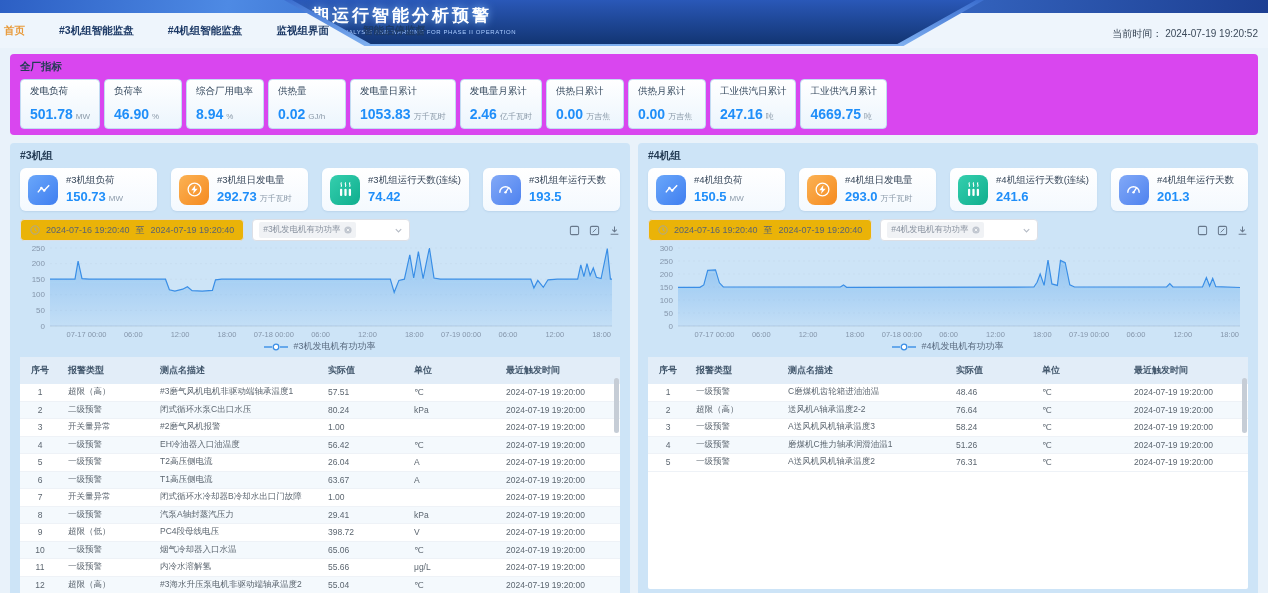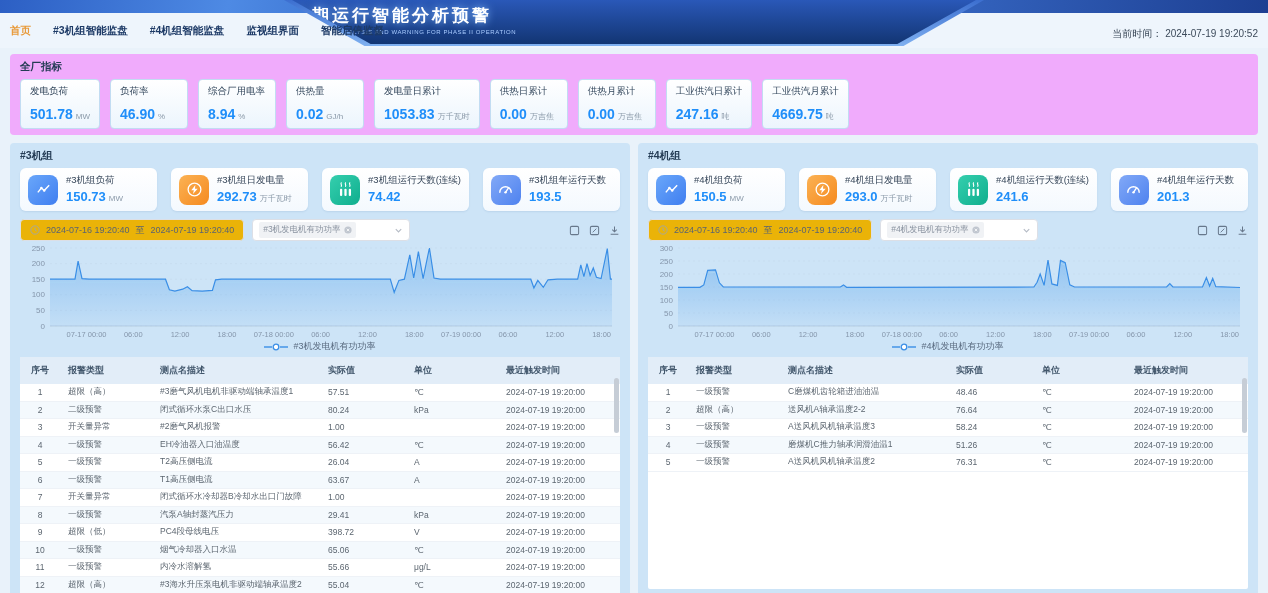--- a/index.html
+++ b/index.html
@@ -10,28 +10,28 @@
   .header{position:relative;height:48px;background:#eef5fc}
   .strip{position:absolute;top:0;left:0;right:0;height:13px;
     background:linear-gradient(100deg,#2c5fc4 0%,#4e8ae4 18%,#2456b8 42%,#4077d6 62%,#1d3f92 100%)}
   .banner-glow{position:absolute;left:50%;top:0;transform:translateX(-50%);width:700px;height:46px;
     background:linear-gradient(180deg,#3c6fd0,#7fb0f0);clip-path:polygon(0 0,100% 0,88.5% 100%,11.5% 100%)}
   .banner{position:absolute;left:50%;top:0;transform:translateX(-50%);width:684px;height:44px;
     background:linear-gradient(180deg,#2a58b8,#123573);clip-path:polygon(0 0,100% 0,88.5% 100%,11.5% 100%);
     display:flex;flex-direction:column;align-items:flex-start;padding-top:4px}
   .title{font-size:17px;font-weight:bold;color:#fff;letter-spacing:3px;text-shadow:0 0 8px rgba(130,185,255,.95)}
   .subtitle{font-size:6px;color:#a9cbff;letter-spacing:.6px;margin-top:2px;white-space:nowrap}
-  .nav{position:absolute;left:10px;top:24px;display:flex;gap:22px}
+  .nav{position:absolute;left:4px;top:24px;display:flex;gap:34px}
   .nav-item{font-size:10.5px;font-weight:bold;color:#1d3a66;cursor:pointer;white-space:nowrap}
   .nav-item.active{color:#e89b3c}
   .now{position:absolute;right:10px;top:27px;font-size:10px;color:#3c4a5a;white-space:nowrap}
   
-  .panel{background:#f0abfc;border-radius:4px;margin:6px 10px 0;padding:6px 10px}
+  .panel{background:#d946ef;border-radius:4px;margin:6px 10px 0;padding:6px 10px}
   .sec-label{font-size:10.5px;font-weight:bold;color:#243c55;margin-bottom:5px}
-  .kpi-row{display:flex;gap:10px}
+  .kpi-row{display:flex;gap:4px}
   .kpi-card{background:linear-gradient(180deg,#ffffff,#ecf5fd);border:1px solid #c2dcf2;border-radius:4px;padding:5px 9px;min-width:78px}
   .kpi-label{font-size:9.5px;color:#33475c;white-space:nowrap}
   .kpi-vrow{margin-top:7px;white-space:nowrap}
   .kpi-value{font-size:14px;font-weight:bold;color:#1f8ef9}
   .kpi-unit{font-size:8px;color:#8a99a8;margin-left:3px}
   
   .units{display:flex;gap:8px;margin:8px 10px 0;height:467px}
   .unit{flex:1;background:#cde4f7;border-radius:4px;padding:6px 10px;overflow:hidden;position:relative}
   .stat-row{display:flex;gap:14px;margin:2px 0 8px}
   .stat-card{flex:1;background:linear-gradient(180deg,#ffffff,#f4f9fe);border-radius:6px;padding:6px 8px;display:flex;align-items:center;gap:8px;box-shadow:0 1px 2px rgba(30,80,140,.10)}
@@ -115,20 +115,26 @@
       <span class="kpi-value">0.02</span><span class="kpi-unit">GJ/h</span>
     </div>
   </div>
       <div class="kpi-card">
     <div class="kpi-label">发电量日累计</div>
     <div class="kpi-vrow">
       <span class="kpi-value">1053.83</span><span class="kpi-unit">万千瓦时</span>
     </div>
   </div>
       <div class="kpi-card">
+    <div class="kpi-label">发电量月累计</div>
+    <div class="kpi-vrow">
+      <span class="kpi-value">2.46</span><span class="kpi-unit">亿千瓦时</span>
+    </div>
+  </div>
+      <div class="kpi-card">
     <div class="kpi-label">供热日累计</div>
     <div class="kpi-vrow">
       <span class="kpi-value">0.00</span><span class="kpi-unit">万吉焦</span>
     </div>
   </div>
       <div class="kpi-card">
     <div class="kpi-label">供热月累计</div>
     <div class="kpi-vrow">
       <span class="kpi-value">0.00</span><span class="kpi-unit">万吉焦</span>
     </div>

